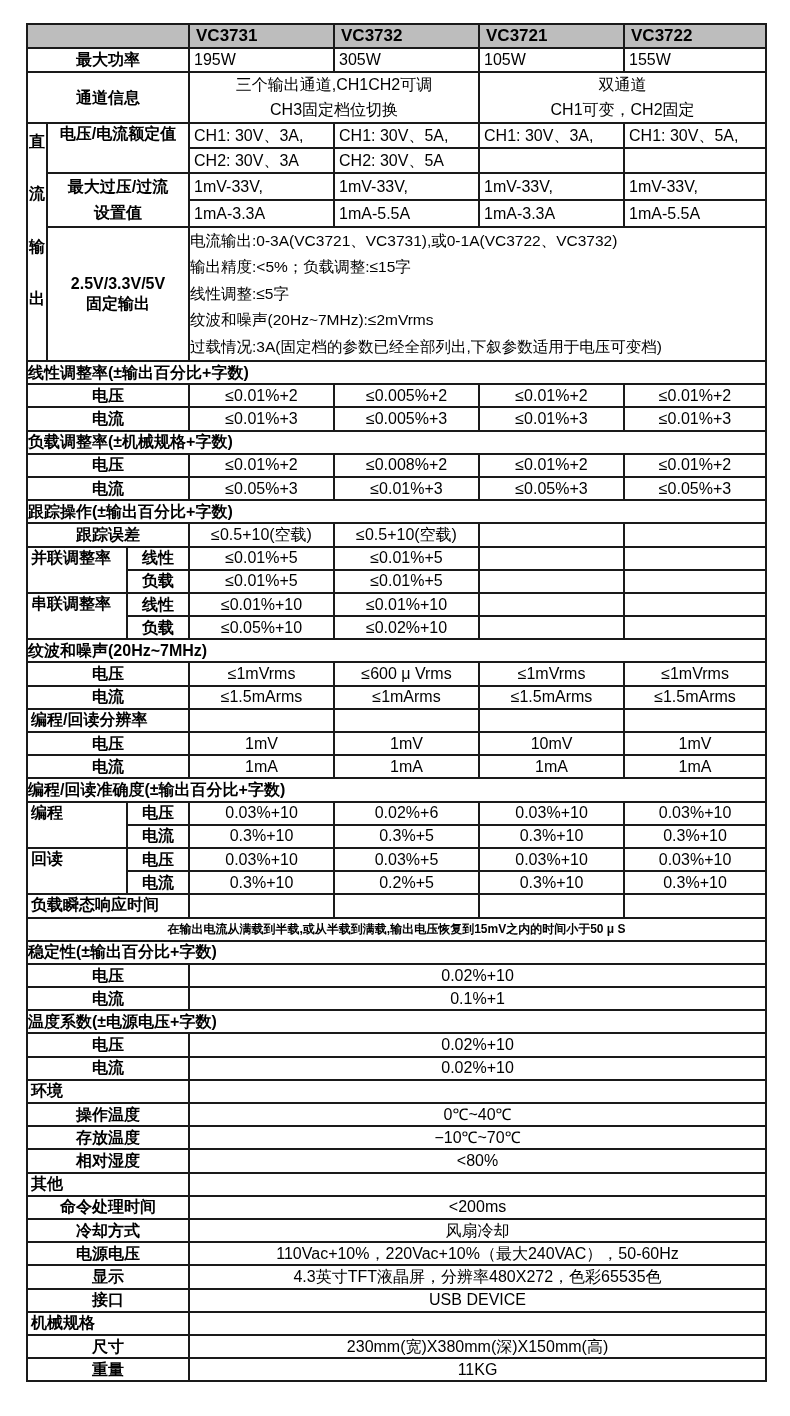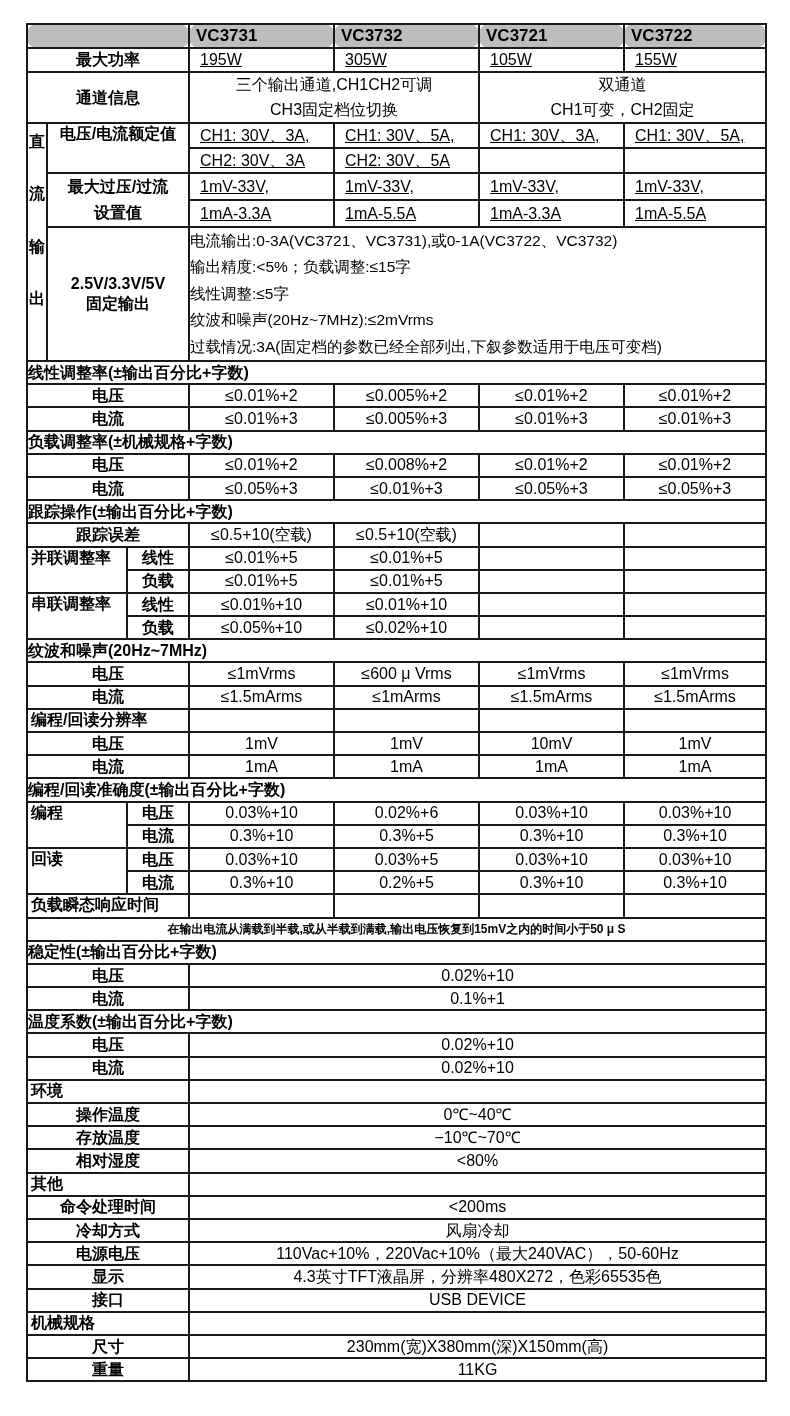--- a/index.html
+++ b/index.html
@@ -19,26 +19,26 @@
   td{
     border:2px solid var(--border);
     padding:0;font-size:16px;line-height:1.25;
     overflow:hidden;white-space:nowrap;
   }
   
   .rh24{height:24px}.rh25{height:25px}.rh49{height:49px}
   .rh26{height:18px}.rh27{height:19px}.rh133{height:133px}
   .rh23{height:23.2px}
   
-  td.hdr{background:var(--header-bg);font-weight:700;text-align:left;padding-left:6px;font-size:17px;border-radius:10px;}
+  td.hdr{background:var(--header-bg);font-weight:700;text-align:left;padding-left:6px;font-size:17px;}
   td.lbl{font-weight:700;text-align:center;}
   td.lblt{font-weight:700;text-align:center;vertical-align:top;}
   td.lleft{font-weight:700;text-align:left;padding-left:3px;vertical-align:top;}
   td.sect{font-weight:700;text-align:left;padding-left:0;}
-  td.al{text-align:left;padding-left:10px;text-decoration:underline;}
+  td.al{text-align:left;padding-left:4px;}
   td.ac{text-align:center;}
   td.side{vertical-align:top;}
   .sidewrap{
     display:flex;flex-direction:column;align-items:center;
     justify-content:space-between;height:233px;width:100%;
     padding:8px 0 48px 0;box-sizing:border-box;font-weight:700;font-size:16px;
   }
   .fixedlines{font-size:15.5px;line-height:26.4px;}
   .fixedlines div{padding-left:0;}
   td.note{font-size:12px;text-align:center;font-weight:700;}
@@ -311,21 +311,21 @@
 <tr class="rh23">
   <td colspan="3" class="lbl">电压</td>
   <td colspan="4" class="ac">0.02%+10</td>
 </tr>
 <tr class="rh23">
   <td colspan="3" class="lbl">电流</td>
   <td colspan="4" class="ac">0.1%+1</td>
 </tr>
 
 <tr class="rh23">
-        <td colspan="7" class="sect">温度系数(±输出百分比+字数)</td>
+        <td colspan="7" class="sect">温度系数(±电源电压+字数)</td>
       </tr>
 <tr class="rh23">
   <td colspan="3" class="lbl">电压</td>
   <td colspan="4" class="ac">0.02%+10</td>
 </tr>
 <tr class="rh23">
   <td colspan="3" class="lbl">电流</td>
   <td colspan="4" class="ac">0.02%+10</td>
 </tr>
 

